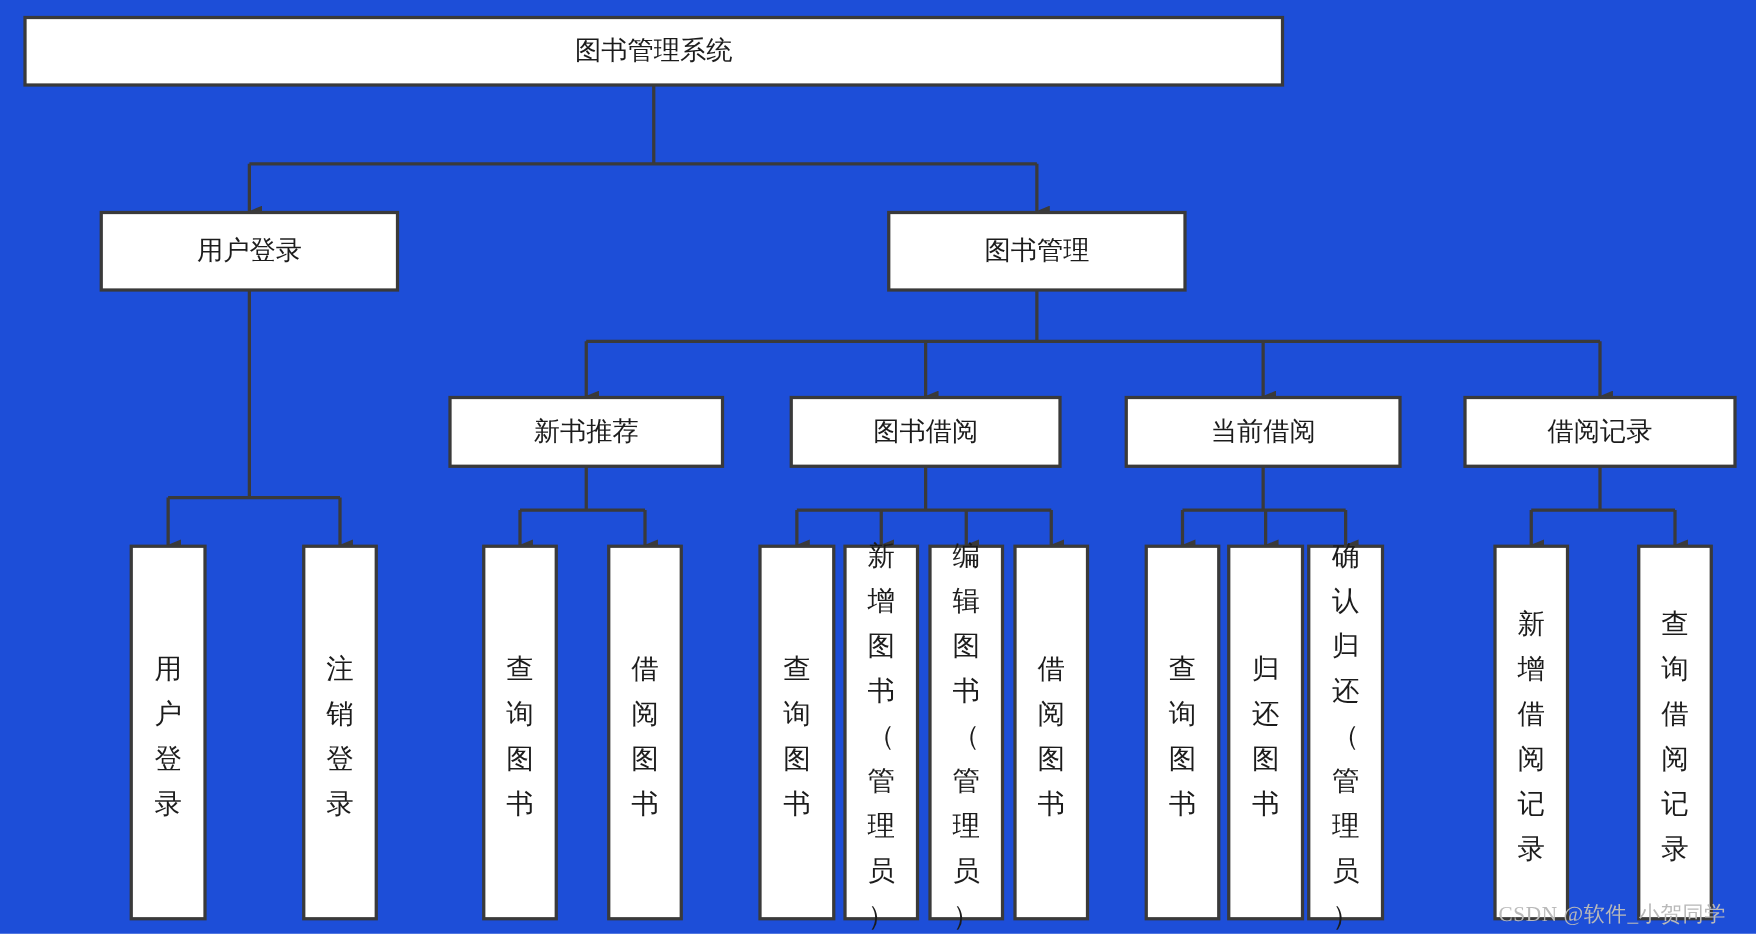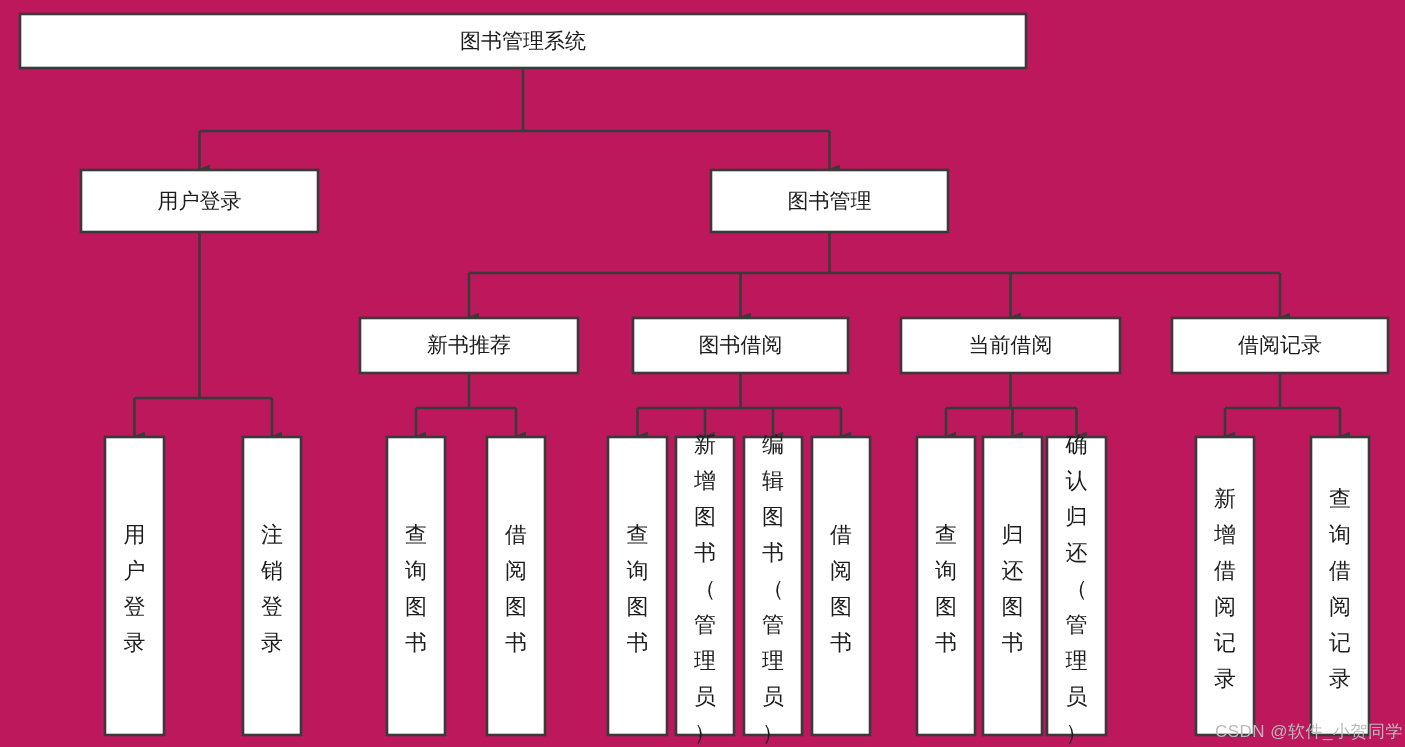--- a/index.html
+++ b/index.html
@@ -10,21 +10,21 @@
   body {
     width: 1405px;
     height: 747px;
     font-family: "Liberation Sans", "DejaVu Sans", sans-serif;
     overflow: hidden;
   }
   #diagram-root {
     position: relative;
     width: 1405px;
     height: 747px;
-    background: #be185d;
+    background: #1d4ed8;
   }
   svg#tree-svg {
     position: absolute;
     left: 0;
     top: 0;
     width: 1405px;
     height: 747px;
   }
   .node-box {
     fill: #ffffff;
@@ -49,23 +49,23 @@
     dominant-baseline: middle;
   }
   .leaf-label {
     fill: #1c1c1c;
     font-family: "Liberation Sans", "DejaVu Sans", sans-serif;
     font-size: 22px;
     text-anchor: middle;
   }
   .watermark {
     position: absolute;
-    right: 2px;
+    right: 24px;
     bottom: 4px;
-    font-family: Liberation Sans, sans-serif;
+    font-family: Liberation Serif, serif;
     font-size: 17px;
     color: #b9b9b9;
     white-space: nowrap;
     letter-spacing: 0.5px;
   }
 </style>
 </head>
 <body>
 
 <div id="diagram-root">

